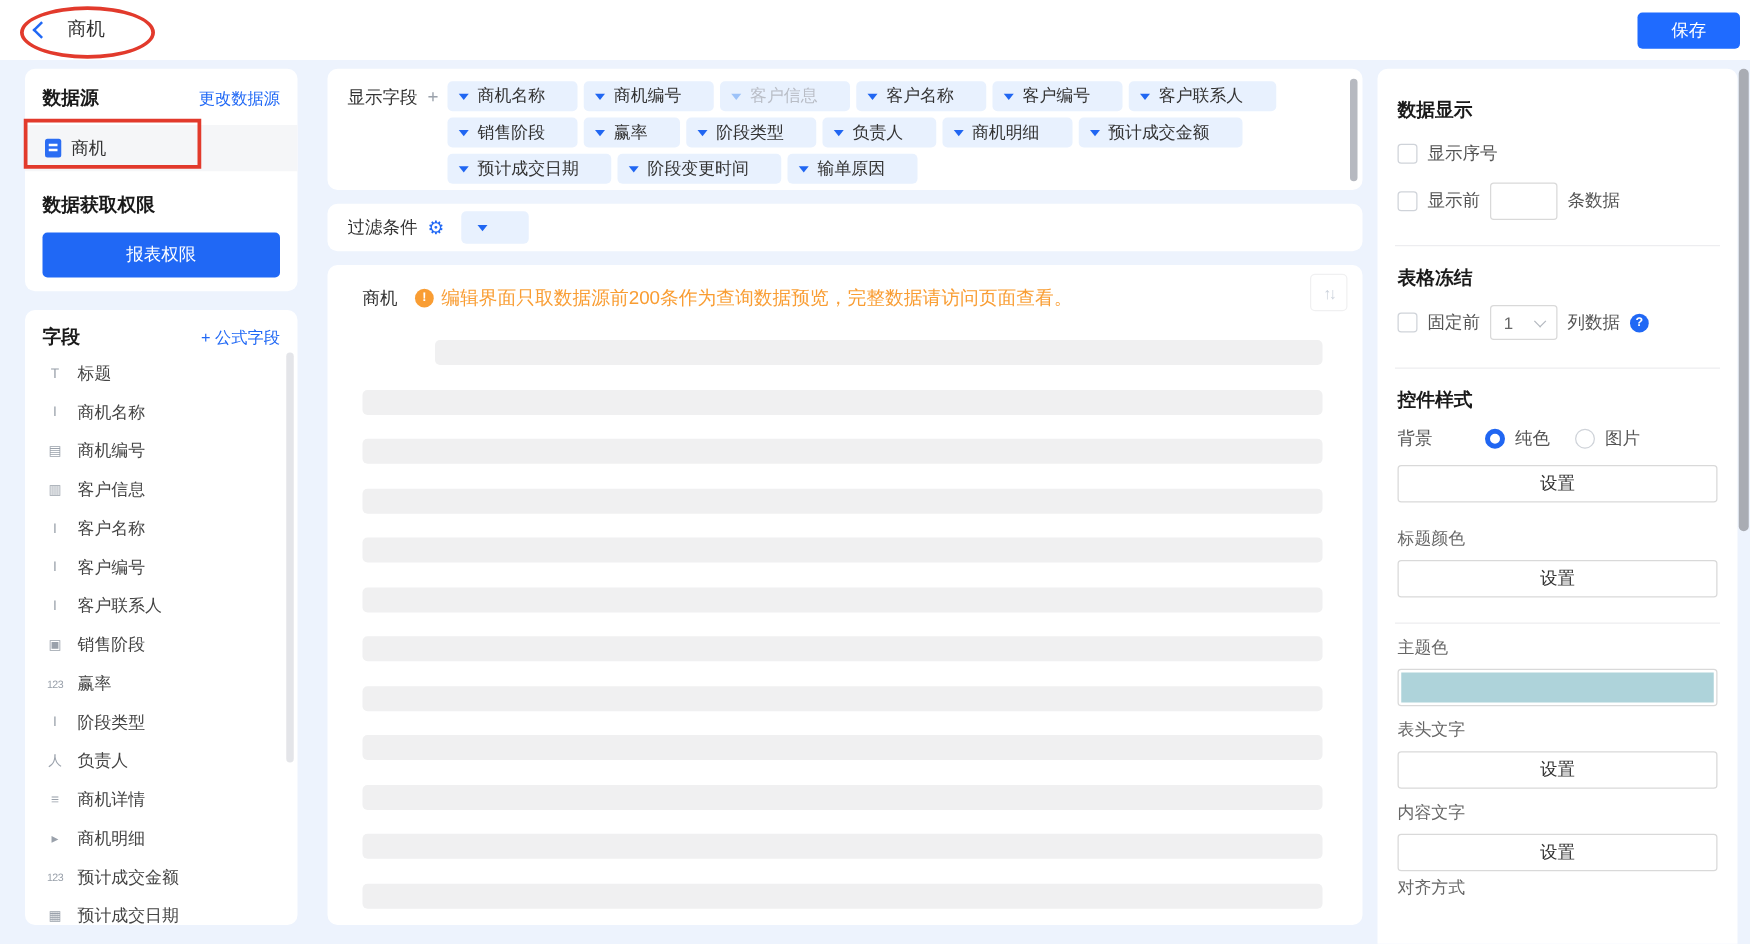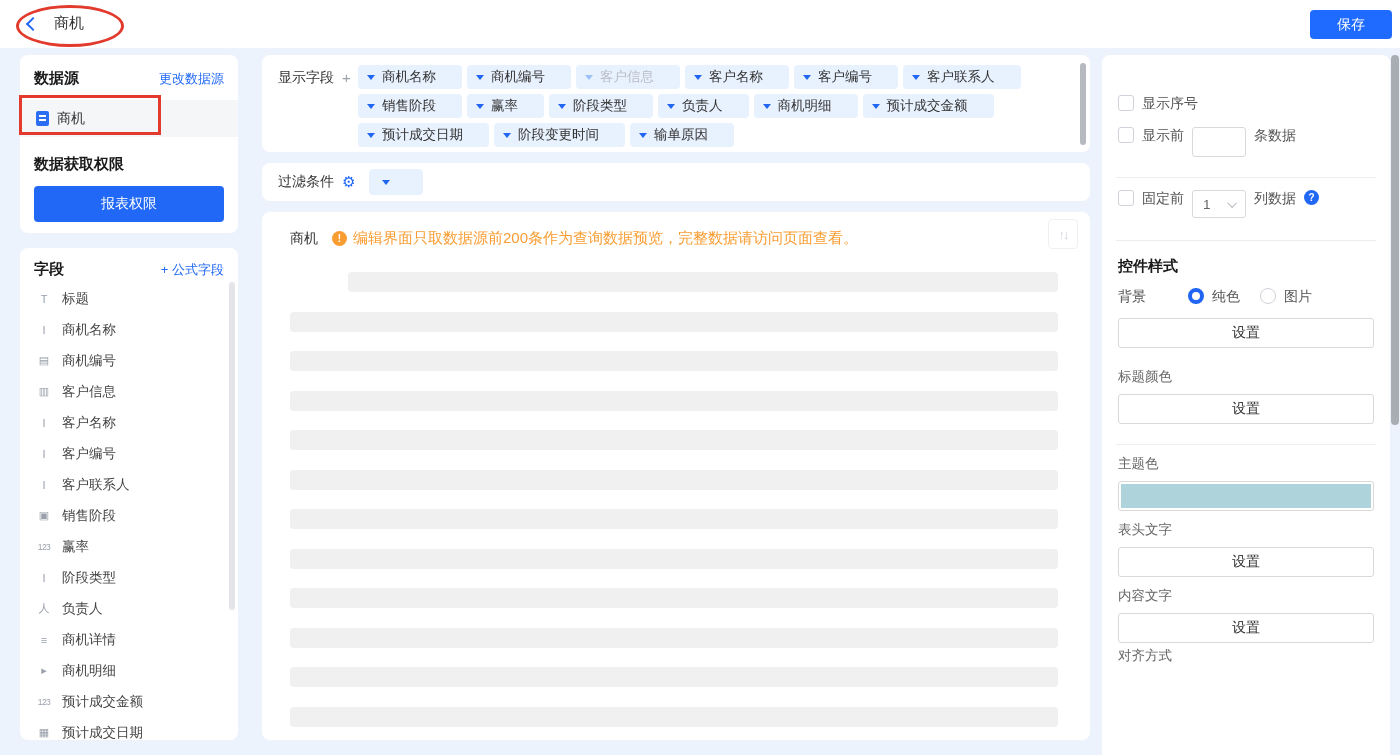--- a/index.html
+++ b/index.html
@@ -59,21 +59,21 @@
   .warn { display:flex; align-items:center; gap:6px; }
   .warn-icon { width:15px; height:15px; border-radius:50%; background:#f99d33; color:#fff; font-size:10px; font-weight:bold; display:flex; align-items:center; justify-content:center; }
   .warn-text { font-size:15px; color:#f99d33; }
   .sort-box { position:absolute; right:12px; top:7px; width:30px; height:30px; background:#fff; border:1px solid #f0f0f1; border-radius:4px; display:flex; align-items:center; justify-content:center; color:#cdd3dc; font-size:13px; letter-spacing:-2px; cursor:pointer; }
   .skel { position:absolute; left:28px; width:768px; height:20px; background:#f0f0f1; border-radius:4px; }
   .skel.first { left:86px; width:710px; }
 
   
   .p-settings { left:1102px; top:55px; width:288px; height:720px; padding:24px 16px 0 16px; }
   .s-h { font-size:15px; font-weight:bold; color:#1a1a1a; }
-  .s-row { display:flex; align-items:flex-start; gap:8px; }
+  .s-row { display:flex; align-items:center; gap:8px; }
   .cb { width:16px; height:16px; border:1px solid #cfd3d9; border-radius:3px; background:#fff; flex:0 0 16px; cursor:pointer; }
   .s-lbl { font-size:14px; color:#555; }
   .s-sub { font-size:13.5px; color:#666; }
   .num-input { width:54px; height:30px; border:1px solid #d9d9d9; border-radius:3px; font-family:inherit; font-size:13.5px; padding:0 8px; color:#333; }
   .sel { width:54px; height:28px; border:1px solid #d9d9d9; border-radius:3px; display:flex; align-items:center; justify-content:space-between; padding:0 8px 0 10px; font-size:13.5px; color:#666; cursor:pointer; }
   .sel-chev { width:7px; height:7px; border-left:1.5px solid #b3b8bf; border-bottom:1.5px solid #b3b8bf; transform:rotate(-45deg) translateY(-2px); }
   .help { width:15px; height:15px; border-radius:50%; background:#2068f5; color:#fff; font-size:10px; font-weight:bold; display:flex; align-items:center; justify-content:center; cursor:pointer; }
   .divider { height:1px; background:#ededf0; margin:20px -2px 0 -2px; }
   .radio { width:16px; height:16px; border-radius:50%; background:#fff; flex:0 0 16px; cursor:pointer; }
   .radio.on { border:4.5px solid #2066f2; }
@@ -278,33 +278,35 @@
   <div class="skel" style="top:297px"></div>
   <div class="skel" style="top:337px"></div>
   <div class="skel" style="top:376px"></div>
   <div class="skel" style="top:416px"></div>
   <div class="skel" style="top:455px"></div>
   <div class="skel" style="top:495px"></div>
 </div>
 
 <div class="panel p-settings">
 
+  <div class="s-h">数据显示</div>
   <div class="s-row" style="margin-top:16px">
     <span class="cb"></span>
     <span class="s-lbl">显示序号</span>
   </div>
   <div class="s-row" style="margin-top:14px">
     <span class="cb"></span>
     <span class="s-lbl">显示前</span>
     <input class="num-input" value="" style="">
     <span class="s-lbl">条数据</span>
   </div>
 
   <div class="divider"></div>
 
+  <div class="s-h" style="margin-top:16px">表格冻结</div>
   <div class="s-row" style="margin-top:12px">
     <span class="cb"></span>
     <span class="s-lbl">固定前</span>
     <span class="sel">
       <span>1</span>
       <i class="sel-chev"></i>
     </span>
     <span class="s-lbl">列数据</span>
     <span class="help">?</span>
   </div>

